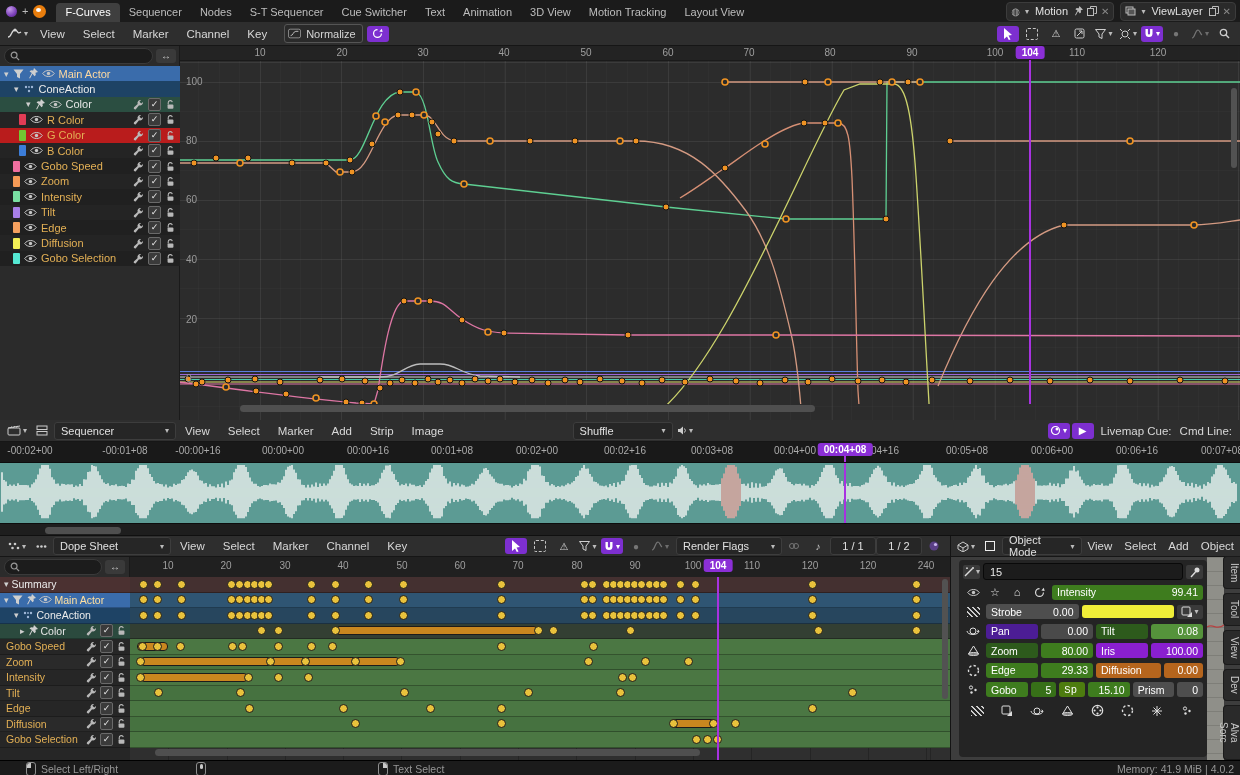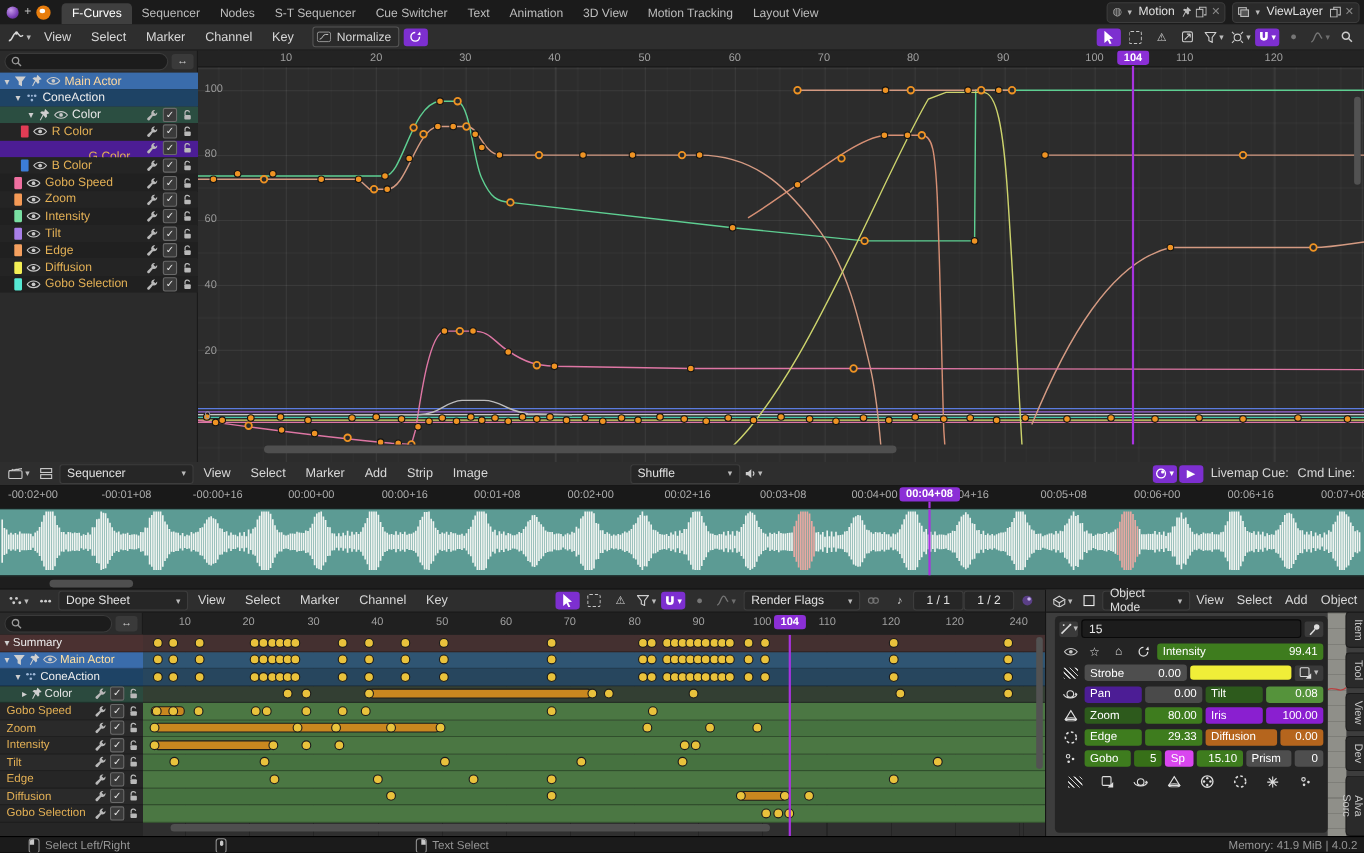--- a/index.html
+++ b/index.html
@@ -297,21 +297,21 @@
           <svg width="11" height="11" viewBox="0 0 12 12">
             <path d="M10.8 3.2 A3.2 3.2 0 0 1 6.6 6.9 L3.3 10.9 A1.4 1.4 0 0 1 1.2 9 L5.1 5.5 A3.2 3.2 0 0 1 8.8 1.2 L7 3 L9 5Z" fill="#b9b9b9"></path>
           </svg>
           <span class="cbx">✓</span>
           <svg width="11" height="11" viewBox="0 0 12 12">
             <path d="M3.5 6 V4.2 A2.3 2.3 0 0 1 8 3.4" fill="none" stroke="#b9b9b9" stroke-width="1.2"></path>
             <rect x="2.8" y="6" width="6.4" height="4.6" rx="1" fill="#b9b9b9"></rect>
           </svg>
         </span>
       </div>
-      <div class="grow" style="top: 81.6px; background: #4c1d95; padding-left: 19px; flex-direction: column;">
+      <div class="grow" style="top: 81.6px; background: #b91c1c; padding-left: 19px;">
         <span class="sw" style="background:#72c832"></span>
         <svg width="13" height="9" viewBox="0 0 13 9">
           <path d="M.7 4.5 C3.5.5 9.5.5 12.3 4.5 C9.5 8.5 3.5 8.5 .7 4.5Z" fill="none" stroke="#c8c8c8"></path>
           <circle cx="6.5" cy="4.5" r="1.7" fill="#c8c8c8"></circle>
         </svg>
         <span class="nm" style="color:#e3b055">G Color</span>
         <span class="rcl">
           <svg width="11" height="11" viewBox="0 0 12 12">
             <path d="M10.8 3.2 A3.2 3.2 0 0 1 6.6 6.9 L3.3 10.9 A1.4 1.4 0 0 1 1.2 9 L5.1 5.5 A3.2 3.2 0 0 1 8.8 1.2 L7 3 L9 5Z" fill="#b9b9b9"></path>
           </svg>
@@ -665,21 +665,21 @@
         </svg>
         <span class="chev" style="color:#fff">▾</span>
       </div>
     <div class="icon-btn active">▶</div>
     <span class="menu" style="padding:0 6px">Livemap Cue:</span>
     <span class="menu" style="padding:0 8px 0 2px">Cmd Line:</span>
   </div>
 
   <div class="seqruler" id="seq-ruler">
       <div class="tick" style="left: 30px;">-00:02+00</div>
-      <div class="tick" style="left: 115px;">-00:01+08</div>
+      <div class="tick" style="left: 125px;">-00:01+08</div>
       <div class="tick" style="left: 198px;">-00:00+16</div>
       <div class="tick" style="left: 283px;">00:00+00</div>
       <div class="tick" style="left: 368px;">00:00+16</div>
       <div class="tick" style="left: 452px;">00:01+08</div>
       <div class="tick" style="left: 537px;">00:02+00</div>
       <div class="tick" style="left: 625px;">00:02+16</div>
       <div class="tick" style="left: 712px;">00:03+08</div>
       <div class="tick" style="left: 795px;">00:04+00</div>
       <div class="tick" style="left: 878px;">00:04+16</div>
       <div class="tick" style="left: 967px;">00:05+08</div>
@@ -1280,21 +1280,21 @@
                   <circle cx="4.5" cy="8.5" r="1.2" fill="#ddd"></circle>
                 </svg>
               </div>
             </div>
             <div class="pcell" style="background: rgb(62, 124, 30); flex: 1 1 0%;">
               <span>Gobo</span>
             </div>
             <div class="pcell" style="background: rgb(55, 112, 24); flex: 0.5 1 0%;">
               <span style="margin-left:auto">5</span>
             </div>
-            <div class="pcell" style="background: #d946ef; flex: 0.5 1 0%;">
+            <div class="pcell" style="background: #4d7c0f; flex: 0.5 1 0%; font-family: Liberation Mono, monospace;">
               <span>Sp</span>
             </div>
             <div class="pcell" style="background: rgb(62, 124, 30); flex: 1 1 0%;">
               <span style="margin-left:auto">15.10</span>
             </div>
             <div class="pcell" style="background: rgb(78, 78, 78); flex: 1 1 0%;">
               <span>Prism</span>
             </div>
             <div class="pcell" style="background: rgb(78, 78, 78); flex: 0.5 1 0%;">
               <span style="margin-left:auto">0</span>

